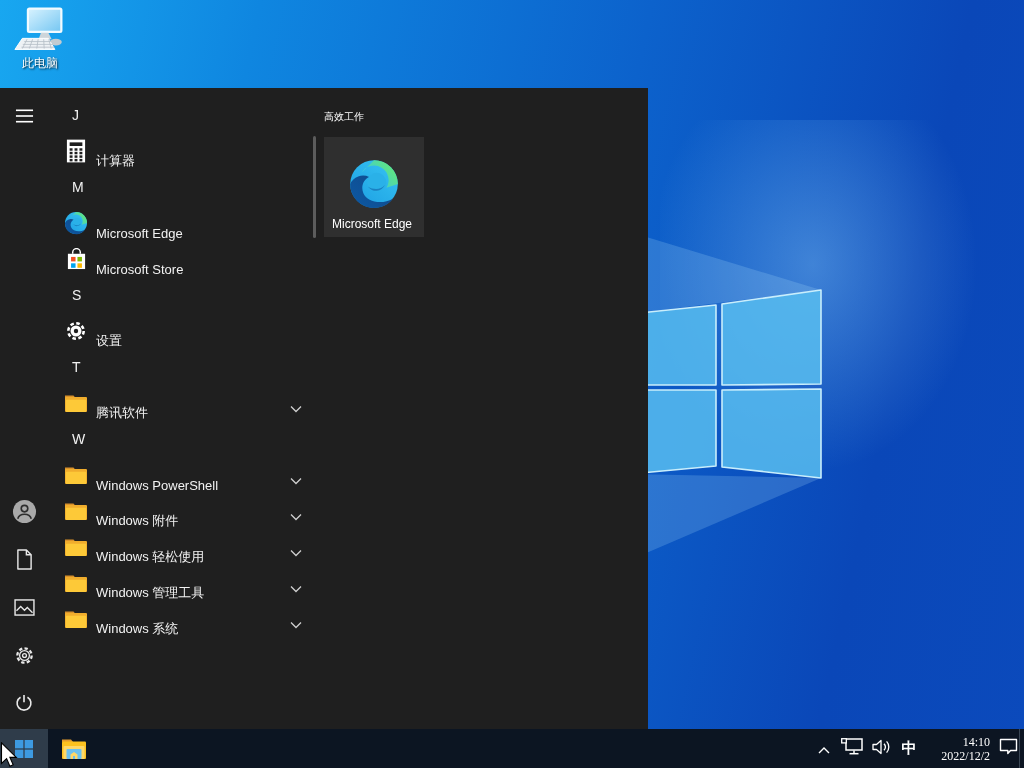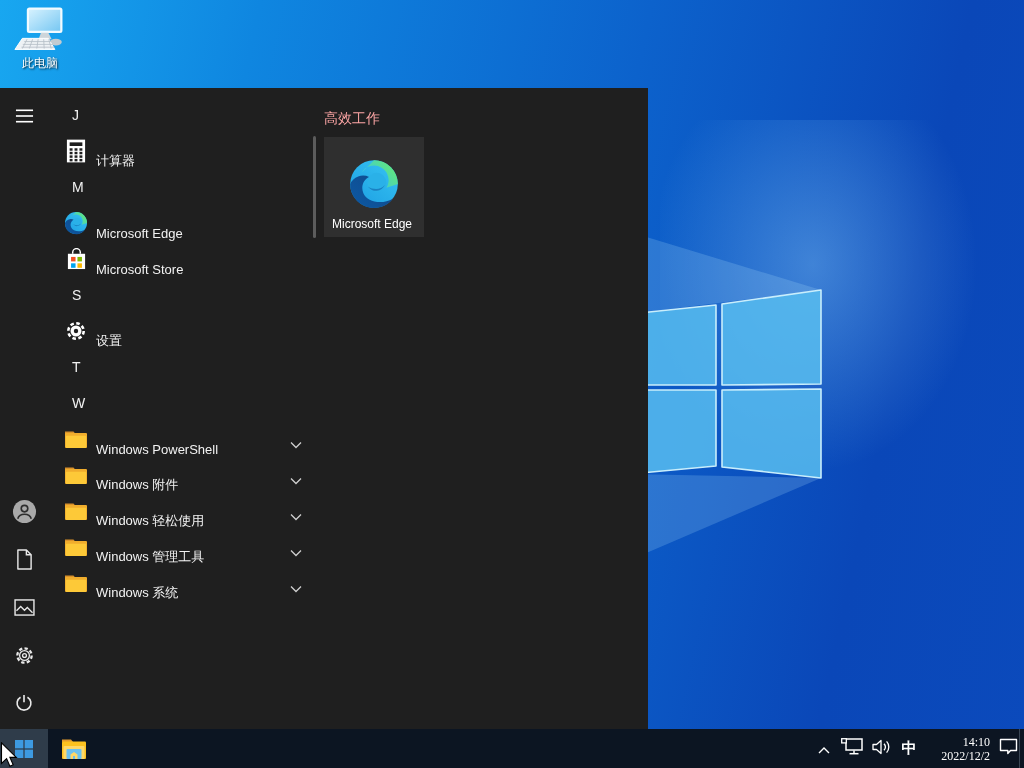--- a/index.html
+++ b/index.html
@@ -36,21 +36,21 @@
   .al-row{height:36px;display:flex;align-items:center;position:relative;color:#f2f2f2;}
   .al-header{padding-left:24px;font-size:14px;cursor:pointer;}
   .al-item{padding-left:16px;cursor:pointer;}
   .al-icon{width:24px;height:24px;flex:0 0 24px;display:flex;align-items:center;justify-content:center;}
   .al-icon svg,.rail-btn svg,.tile-icon svg,.tb-btn svg{display:block;}
   .al-label{margin-left:8px;font-size:13px;white-space:nowrap;margin-top:20px;}
   .al-chevron{position:absolute;right:10px;top:50%;transform:translateY(-50%);width:12px;height:8px;}
   .app-scrollbar{position:absolute;left:313px;top:48px;width:3px;height:102px;background:#5c5c5c;border-radius:2px;cursor:pointer;}
 
   .tiles{position:absolute;left:324px;top:0;width:324px;height:100%;}
-  .tile-group-title{position:absolute;left:0;top:22px;font-size:14px;color:#fca5a5;}
+  .tile-group-title{position:absolute;left:0;top:22px;font-size:10px;color:#ffffff;}
   .tile{position:absolute;left:0;top:49px;width:100px;height:100px;background:#2f2f2f;cursor:pointer;}
   .tile-icon{position:absolute;left:24px;top:21px;width:52px;height:52px;}
   .tile-label{position:absolute;left:8px;bottom:6px;font-size:12px;color:#fff;white-space:nowrap;}
 
   
   .taskbar{position:absolute;left:0;top:729px;width:1024px;height:39px;background:#0c1522;}
   .tb-btn{position:absolute;top:0;width:48px;height:39px;display:flex;align-items:center;justify-content:center;cursor:pointer;}
   .tb-start{left:0;background:#2f3c4a;}
   .tb-explorer{left:50px;}
   .tray{position:absolute;right:6px;top:0;height:39px;display:flex;align-items:center;gap:9px;}
@@ -246,20 +246,33 @@
               <circle cx="12" cy="12" r="8.4" fill="none" stroke="#fff" stroke-width="2.8" stroke-dasharray="3.9 2.7"></circle>
               <circle cx="12" cy="12" r="6" fill="#fff"></circle>
               <circle cx="12" cy="12" r="2.4" fill="#1f1f1f"></circle>
             </svg>
           </span>
           <span class="al-label">设置</span>
         </div>
         <div class="al-row al-header">
           <span>T</span>
         </div>
+        <div class="al-row al-item">
+          <span class="al-icon">
+            <svg viewBox="0 0 24 20" width="24" height="20">
+              <path d="M1 2.5 h8.5 l2.3 2.8 H1 Z" fill="#d9912b"></path>
+              <rect x="1" y="4" width="22" height="15" rx="1" fill="#f0ad2d"></rect>
+              <rect x="1.8" y="6.8" width="20.4" height="12.2" rx="1" fill="#fdc938"></rect>
+            </svg>
+          </span>
+          <span class="al-label">腾讯软件</span>
+          <span class="al-chevron"><svg viewBox="0 0 12 8" width="12" height="8">
+              <path d="M1 1.5 l5 5 5 -5" stroke="#cfcfcf" stroke-width="1.3" fill="none"></path>
+            </svg></span>
+        </div>
         <div class="al-row al-header">
           <span>W</span>
         </div>
         <div class="al-row al-item">
           <span class="al-icon">
             <svg viewBox="0 0 24 20" width="24" height="20">
               <path d="M1 2.5 h8.5 l2.3 2.8 H1 Z" fill="#d9912b"></path>
               <rect x="1" y="4" width="22" height="15" rx="1" fill="#f0ad2d"></rect>
               <rect x="1.8" y="6.8" width="20.4" height="12.2" rx="1" fill="#fdc938"></rect>
             </svg>

